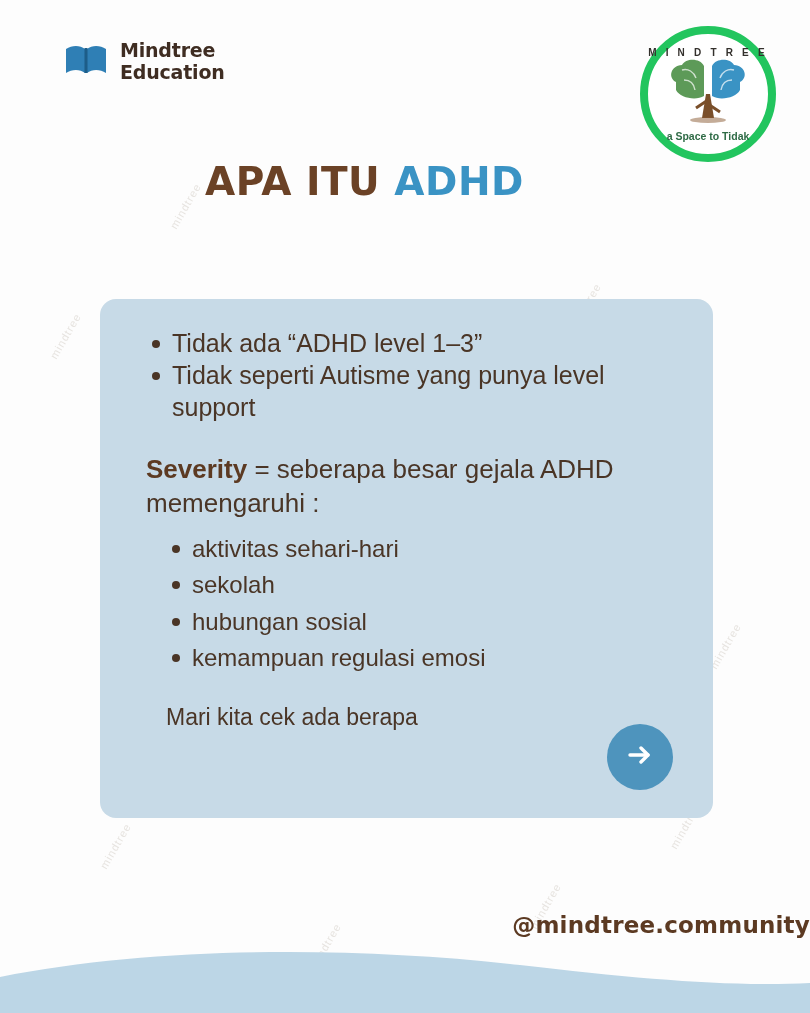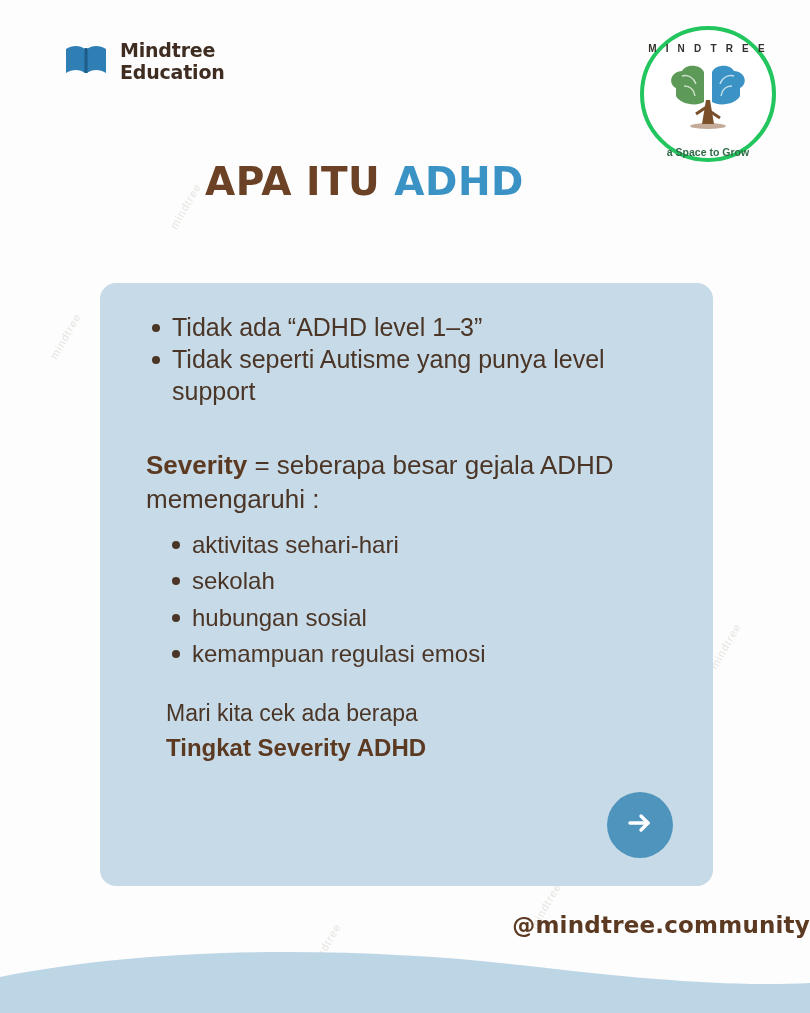--- a/index.html
+++ b/index.html
@@ -63,27 +63,27 @@
   .brand-line2 { display: block; }
 
   .logo-badge {
     position: absolute;
     top: 26px;
     right: 34px;
     width: 136px;
     height: 136px;
     border-radius: 50%;
     background: #ffffff;
-    border: 4px solid #22c55e;
+    border: 8px solid #22c55e;
     box-sizing: border-box;
     z-index: 3;
     display: flex;
     flex-direction: column;
     align-items: center;
-    justify-content: space-between;
+    justify-content: flex-start;
     padding-top: 13px;
   }
   .logo-top-text {
     font-family: "Liberation Sans", sans-serif;
     font-size: 10px;
     letter-spacing: 3.2px;
     color: #33302c;
     font-weight: 600;
   }
   .logo-tree {
@@ -110,24 +110,24 @@
     font-size: 39px;
     line-height: 1.12;
     letter-spacing: 0.5px;
   }
   .title .brown { color: #6b4226; }
   .title .blue  { color: #3a93c4; }
 
   
   .card {
     position: absolute;
-    top: 283px;
+    top: 299px;
     left: 100px;
     width: 613px;
-    height: 603px;
+    height: 519px;
     background: #c7dae7;
     border-radius: 16px;
     z-index: 2;
     box-sizing: border-box;
     padding: 28px 34px 26px 46px;
   }
 
   ul.bullets {
     list-style: none;
     margin: 0;
@@ -147,21 +147,21 @@
     position: absolute;
     left: 6px;
     top: 13px;
     width: 8px;
     height: 8px;
     border-radius: 50%;
     background: #4a3526;
   }
 
   .severity-block {
-    margin-top: 42px;
+    margin-top: 30px;
     color: #4a3526;
     font-family: "Liberation Sans", sans-serif;
     font-size: 26px;
     line-height: 1.3;
   }
   .severity-block .bold {
     font-weight: bold;
     color: #5c3a22;
   }
 
@@ -289,21 +289,21 @@
 
         <path d="M78 26 C86 22, 84 10, 72 9 C68 2, 54 2, 50 10 L50 40 C58 45, 74 42, 78 34 Z" fill="#3a93c4"></path>
         <path d="M72 14 C66 12, 60 16, 58 22 M70 24 C64 24, 60 28, 59 34" stroke="#ffffff" stroke-width="1.4" fill="none" opacity="0.7"></path>
 
         <path d="M44 38 L48 38 L52 62 L40 62 Z" fill="#7a4f2a"></path>
         <path d="M46 44 L34 52 M46 48 L58 56" stroke="#7a4f2a" stroke-width="3" fill="none"></path>
 
         <ellipse cx="46" cy="64" rx="18" ry="3" fill="#8a5a31" opacity="0.5"></ellipse>
       </svg>
     </div>
-    <div class="logo-bottom-text">a Space to Grow</div>
+    <div class="logo-bottom-text">a Space to Tidak</div>
   </div>
 
   <div class="title">
     <div>
       <span class="brown">APA ITU </span><span class="blue">ADHD</span>
     </div>
   </div>
 
   <div class="card">
 
@@ -318,21 +318,20 @@
 
     <ul class="sub-bullets">
       <li>aktivitas sehari-hari</li>
       <li>sekolah</li>
       <li>hubungan sosial</li>
       <li>kemampuan regulasi emosi</li>
     </ul>
 
     <div class="cta">
       <span>Mari kita cek ada berapa</span>
-      <span class="cta-strong">Tingkat Severity ADHD</span>
     </div>
 
     <div class="arrow-btn">
       <span>
         <svg width="36" height="36" viewBox="0 0 36 36" xmlns="http://www.w3.org/2000/svg">
           <path d="M8 18 H26" stroke="#ffffff" stroke-width="3.4" stroke-linecap="round"></path>
           <path d="M19 11 L26 18 L19 25" stroke="#ffffff" stroke-width="3.4" fill="none" stroke-linecap="round" stroke-linejoin="round"></path>
         </svg>
       </span>
     </div>

